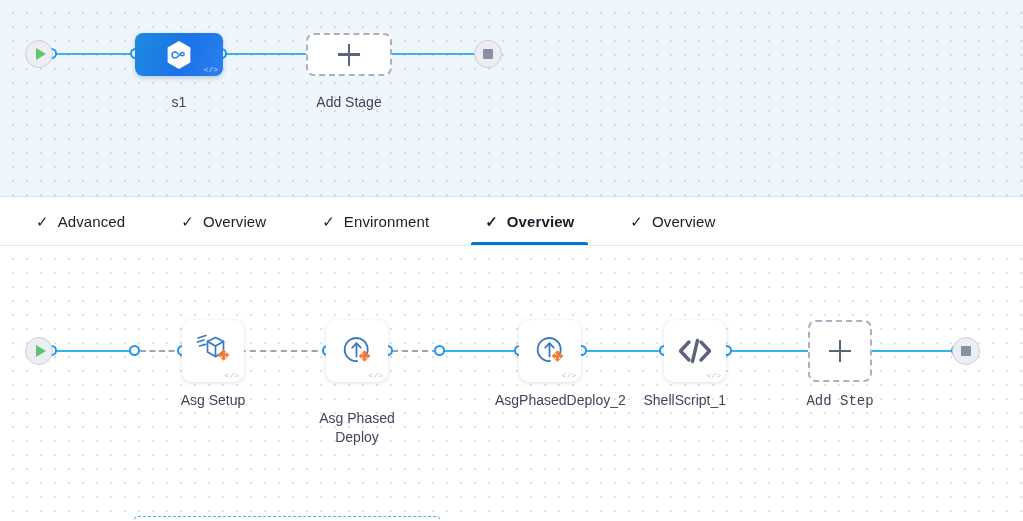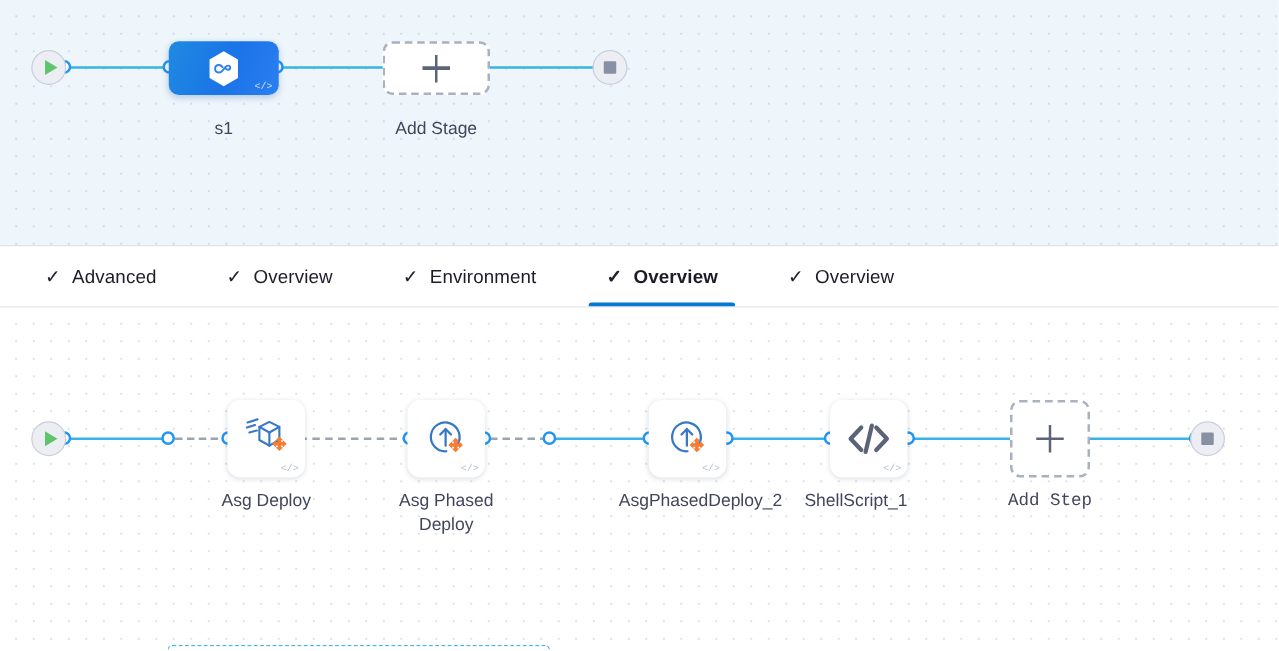--- a/index.html
+++ b/index.html
@@ -310,37 +310,37 @@
           <path d="M14.5 10.5 L22.5 15 L30.5 10.5"></path>
           <path d="M22.5 15 L22.5 25.5"></path>
         </g>
         <g fill="#f47c33">
           <path d="M27.5 21.2 l3 -3 l3 3 l-1.6 0 l0 1.4 l1.4 0 l0 -1.6 l3 3 l-3 3 l0 -1.6 l-1.4 0 l0 1.4 l1.6 0 l-3 3 l-3 -3 l1.6 0 l0 -1.4 l-1.4 0 l0 1.6 l-3 -3 l3 -3 l0 1.6 l1.4 0 l0 -1.4 Z"></path>
         </g>
       </svg>
       <span class="code-badge dark">&lt;/&gt;</span>
     </div>
     <div class="port" style="left:322px; top:99px;"></div>
-    <div class="node-label" style="left:163px; top:145px; width:100px;">Asg Deploy</div>
+    <div class="node-label" style="left:163px; top:145px; width:100px;">Asg Setup</div>
 
     <div class="step-node" style="left:326px; top:74px;">
       <svg class="svgwrap" viewBox="0 0 40 40">
         <g fill="none" stroke="#3778c2" stroke-width="1.8" stroke-linecap="round">
           <path d="M29 24.5 A11.5 11.5 0 1 0 20 30"></path>
           <path d="M19.5 25.5 L19.5 12.5"></path>
           <path d="M15.2 16.6 L19.5 12.2 L23.8 16.6"></path>
         </g>
         <g fill="#f47c33">
           <path d="M24.5 22.2 l3 -3 l3 3 l-1.6 0 l0 1.4 l1.4 0 l0 -1.6 l3 3 l-3 3 l0 -1.6 l-1.4 0 l0 1.4 l1.6 0 l-3 3 l-3 -3 l1.6 0 l0 -1.4 l-1.4 0 l0 1.6 l-3 -3 l3 -3 l0 1.6 l1.4 0 l0 -1.4 Z"></path>
         </g>
       </svg>
       <span class="code-badge dark">&lt;/&gt;</span>
     </div>
     <div class="port" style="left:382px; top:99px;"></div>
-    <div class="node-label" style="left:307px; top:145px; width:100px;">Asg Phased Deploy</div>
+    <div class="node-label" style="left:307px; top:163px; width:100px;">Asg Phased Deploy</div>
 
     <div class="port" style="left:514px; top:99px;"></div>
     <div class="step-node" style="left:519px; top:74px;">
       <svg class="svgwrap" viewBox="0 0 40 40">
         <g fill="none" stroke="#3778c2" stroke-width="1.8" stroke-linecap="round">
           <path d="M29 24.5 A11.5 11.5 0 1 0 20 30"></path>
           <path d="M19.5 25.5 L19.5 12.5"></path>
           <path d="M15.2 16.6 L19.5 12.2 L23.8 16.6"></path>
         </g>
         <g fill="#f47c33">

